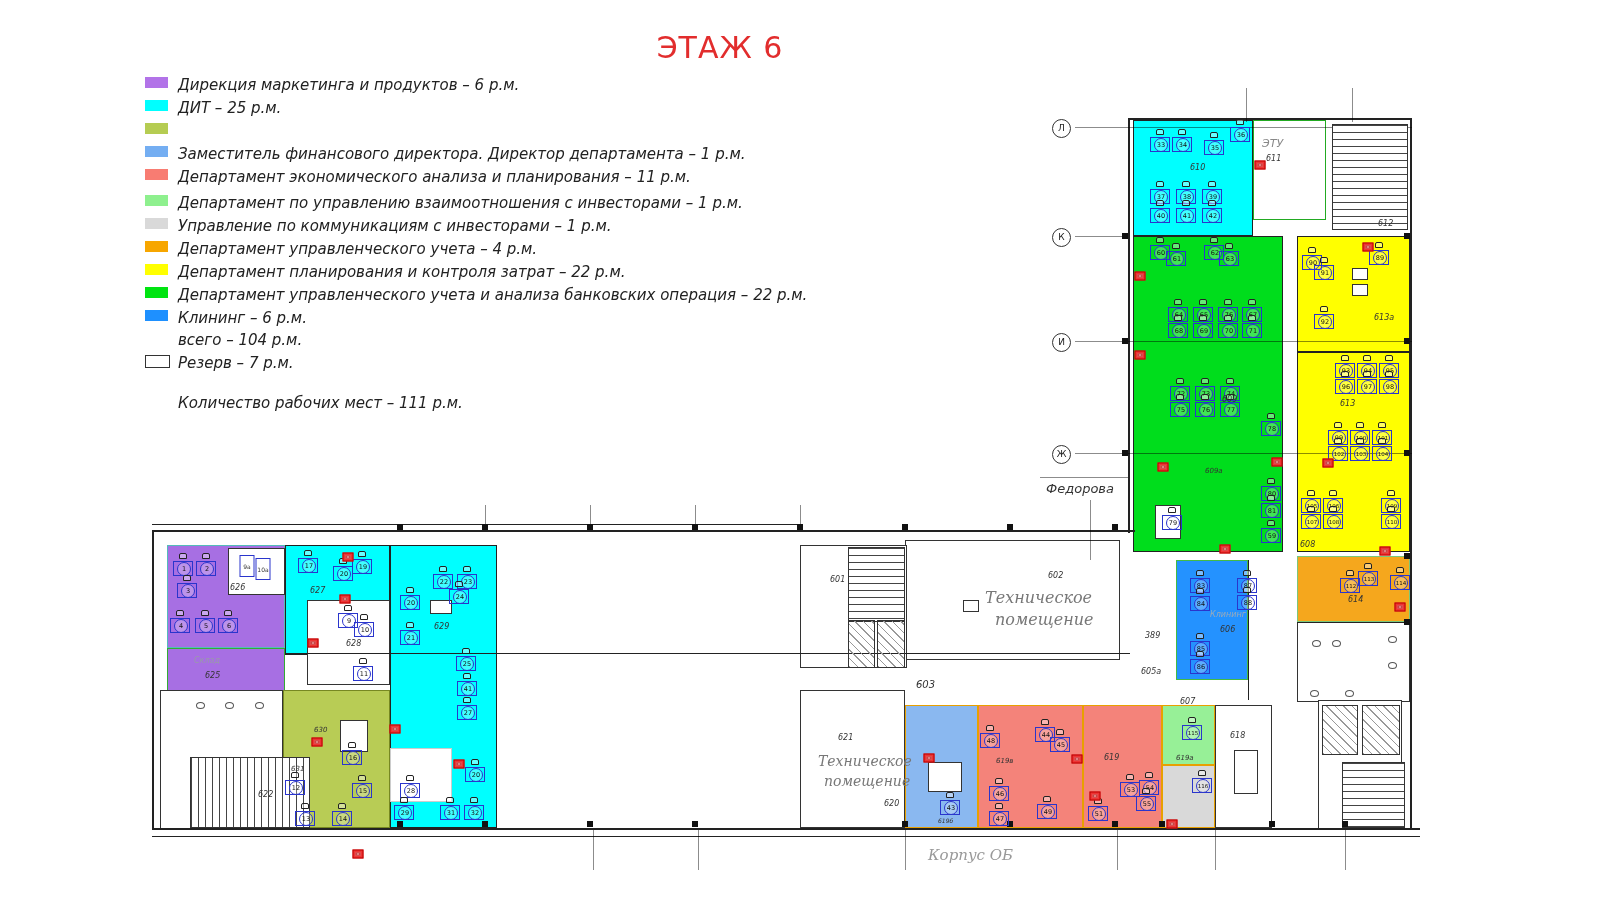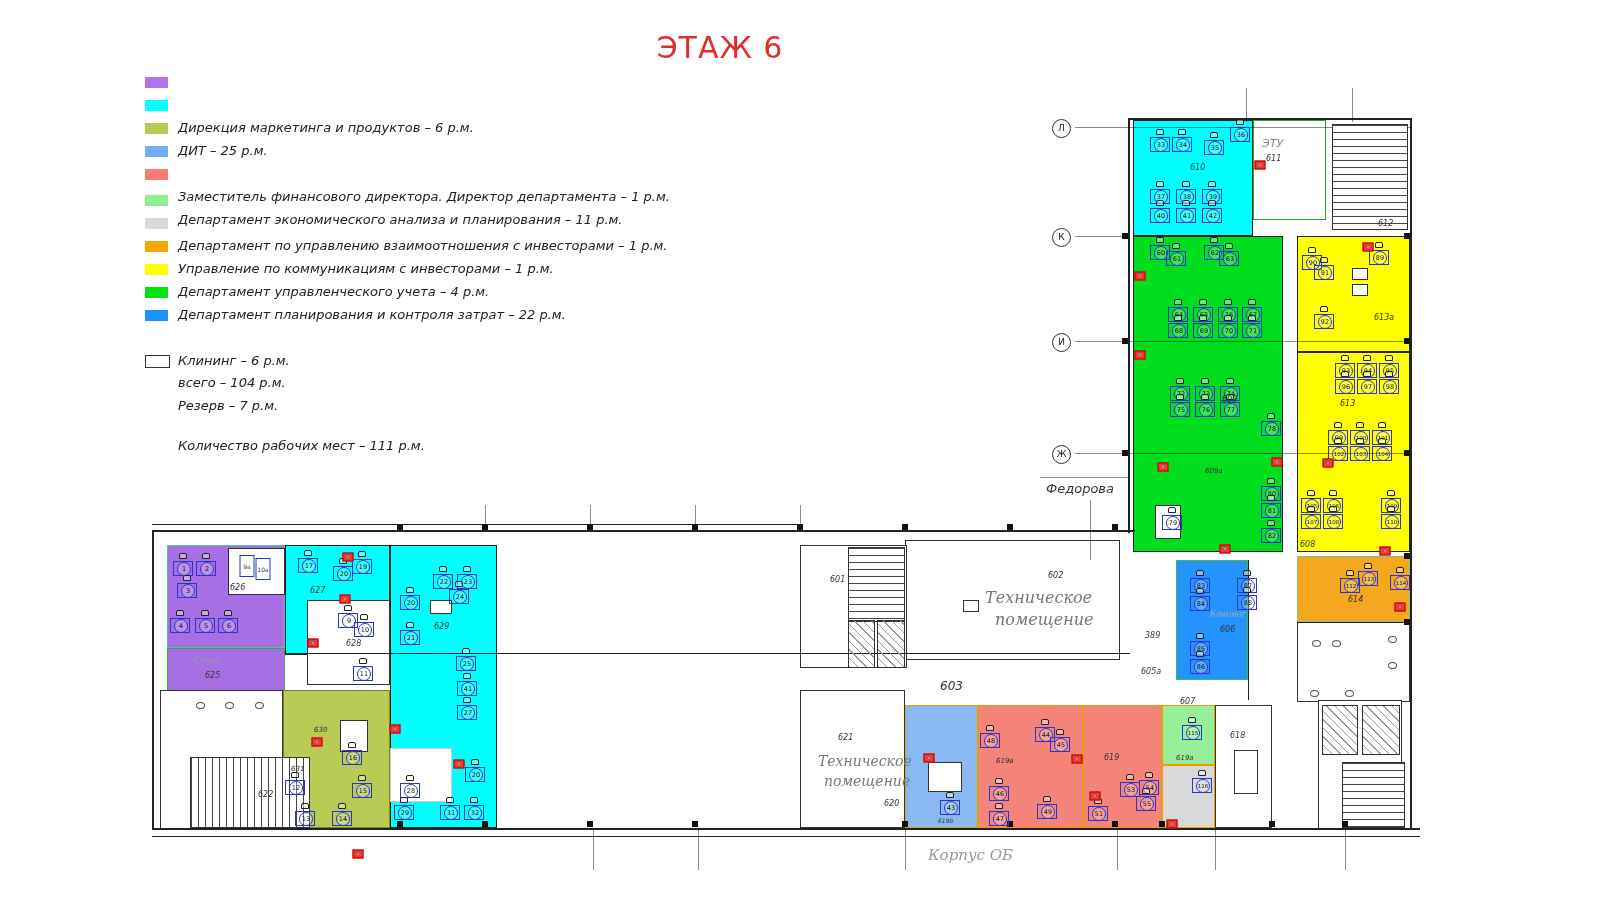--- a/index.html
+++ b/index.html
@@ -3,21 +3,21 @@
 <meta charset="utf-8">
 <style>
   html,body{margin:0;padding:0;background:#fff;}
   #canvas{position:relative;width:1600px;height:900px;background:#fff;overflow:hidden;
           font-family:"DejaVu Sans",sans-serif;}
   #title{position:absolute;left:640px;top:30px;width:160px;text-align:center;
          font-size:30px;font-weight:500;letter-spacing:1px;}
   #legend{position:absolute;left:145px;top:0;}
   .leg-row{position:absolute;height:14px;white-space:nowrap;}
   .leg-sw{position:absolute;left:0;top:1px;width:23px;height:11px;}
-  .leg-tx{position:absolute;left:33px;top:0;font-size:13px;font-style:italic;color:#222;margin-top:44px;}
+  .leg-tx{position:absolute;left:33px;top:0;font-size:15px;font-style:italic;color:#222;}
   .lbl{position:absolute;font-style:italic;color:#333;white-space:nowrap;line-height:1;}
   .room{position:absolute;box-sizing:border-box;}
   .wall{position:absolute;background:#222;}
   .gline{position:absolute;background:rgba(0,0,0,0.45);}
   .col{position:absolute;width:6px;height:6px;background:#111;}
   .stair{position:absolute;box-sizing:border-box;border:1px solid #333;background:#fff;}
   .elev{position:absolute;box-sizing:border-box;border:1px solid #333;
         background:repeating-linear-gradient(45deg,#999 0 1px,transparent 1px 6px);}
   .table{position:absolute;box-sizing:border-box;border:1px solid #333;background:#fff;}
   .fixt{position:absolute;box-sizing:border-box;border:1px solid #555;background:#fff;border-radius:50%;}
@@ -75,20 +75,21 @@
       <div class="leg-row" style="top: 240px; left: 0px; width: 900px;">
         <div class="leg-sw" style="background: rgb(247, 166, 0);"></div>
         <div class="leg-tx" style="">Департамент управленческого учета – 4 р.м.</div>
       </div>
       <div class="leg-row" style="top: 263px; left: 0px; width: 900px;">
         <div class="leg-sw" style="background: rgb(255, 255, 0);"></div>
         <div class="leg-tx" style="">Департамент планирования и контроля затрат – 22 р.м.</div>
       </div>
       <div class="leg-row" style="top: 286px; left: 0px; width: 900px;">
         <div class="leg-sw" style="background: rgb(0, 228, 17);"></div>
+        <div class="leg-tx" style="">Департамент управленческого учета и анализа банковских операция – 22 р.м.</div>
       </div>
       <div class="leg-row" style="top: 309px; left: 0px; width: 900px;">
         <div class="leg-sw" style="background: rgb(30, 144, 255);"></div>
         <div class="leg-tx" style="">Клининг – 6 р.м.</div>
       </div>
       <div class="leg-row" style="top: 331px; left: 0px; width: 900px;">
         <div class="leg-tx" style="">всего  – 104 р.м.</div>
       </div>
       <div class="leg-row" style="top: 354px; left: 0px; width: 900px;">
         <div class="leg-sw" style="background: rgb(255, 255, 255); border: 1px solid rgb(51, 51, 51);"></div>
@@ -366,21 +367,21 @@
         <div class="st-num" style="">80</div>
       </div>
       <div class="st" style="left: 1271px; top: 510px;">
         <div class="st-chair" style=""></div>
         <div class="st-box" style=""></div>
         <div class="st-num" style="">81</div>
       </div>
       <div class="st" style="left: 1271px; top: 535px;">
         <div class="st-chair" style=""></div>
         <div class="st-box" style=""></div>
-        <div class="st-num" style="">82</div>
+        <div class="st-num" style="">59</div>
       </div>
       <div class="st" style="left: 1379px; top: 257px;">
         <div class="st-chair" style=""></div>
         <div class="st-box" style=""></div>
         <div class="st-num" style="">89</div>
       </div>
       <div class="st" style="left: 1312px; top: 262px;">
         <div class="st-chair" style=""></div>
         <div class="st-box" style=""></div>
         <div class="st-num" style="">90</div>
@@ -780,21 +781,21 @@
       <div class="lbl" style="left: 1348px; top: 596px; font-size: 8px; color: rgb(51, 51, 51);">614</div>
       <div class="lbl" style="left: 1210px; top: 611px; font-size: 8px; color: rgb(153, 170, 187);">Клининг</div>
       <div class="lbl" style="left: 1220px; top: 626px; font-size: 8px; color: rgb(51, 51, 51);">606</div>
       <div class="lbl" style="left: 1145px; top: 632px; font-size: 8px; color: rgb(51, 51, 51);">389</div>
       <div class="lbl" style="left: 1141px; top: 668px; font-size: 8px; color: rgb(51, 51, 51);">605а</div>
       <div class="lbl" style="left: 1046px; top: 482px; font-size: 13px; color: rgb(51, 51, 51);">Федорова</div>
       <div class="lbl" style="left: 830px; top: 576px; font-size: 8px; color: rgb(51, 51, 51);">601</div>
       <div class="lbl" style="left: 1048px; top: 572px; font-size: 8px; color: rgb(51, 51, 51);">602</div>
       <div class="lbl serif" style="left: 985px; top: 590px; font-size: 16px; color: rgb(119, 119, 119);">Техническое</div>
       <div class="lbl serif" style="left: 995px; top: 612px; font-size: 16px; color: rgb(119, 119, 119);">помещение</div>
-      <div class="lbl" style="left: 940px; top: 680px; font-size: 12px; color: rgb(51, 51, 51);">603</div>
+      <div class="lbl" style="left: 916px; top: 680px; font-size: 10px; color: rgb(51, 51, 51);">603</div>
       <div class="lbl" style="left: 1180px; top: 698px; font-size: 8px; color: rgb(51, 51, 51);">607</div>
       <div class="lbl" style="left: 838px; top: 734px; font-size: 8px; color: rgb(51, 51, 51);">621</div>
       <div class="lbl serif" style="left: 818px; top: 754px; font-size: 14px; color: rgb(119, 119, 119);">Техническое</div>
       <div class="lbl serif" style="left: 824px; top: 774px; font-size: 14px; color: rgb(119, 119, 119);">помещение</div>
       <div class="lbl" style="left: 884px; top: 800px; font-size: 8px; color: rgb(51, 51, 51);">620</div>
       <div class="lbl" style="left: 258px; top: 791px; font-size: 8px; color: rgb(51, 51, 51);">622</div>
       <div class="lbl" style="left: 1230px; top: 732px; font-size: 8px; color: rgb(51, 51, 51);">618</div>
       <div class="lbl" style="left: 1104px; top: 754px; font-size: 8px; color: rgb(51, 51, 51);">619</div>
       <div class="lbl" style="left: 996px; top: 758px; font-size: 7px; color: rgb(51, 51, 51);">619в</div>
       <div class="lbl" style="left: 938px; top: 818px; font-size: 6px; color: rgb(51, 51, 51);">619б</div>

